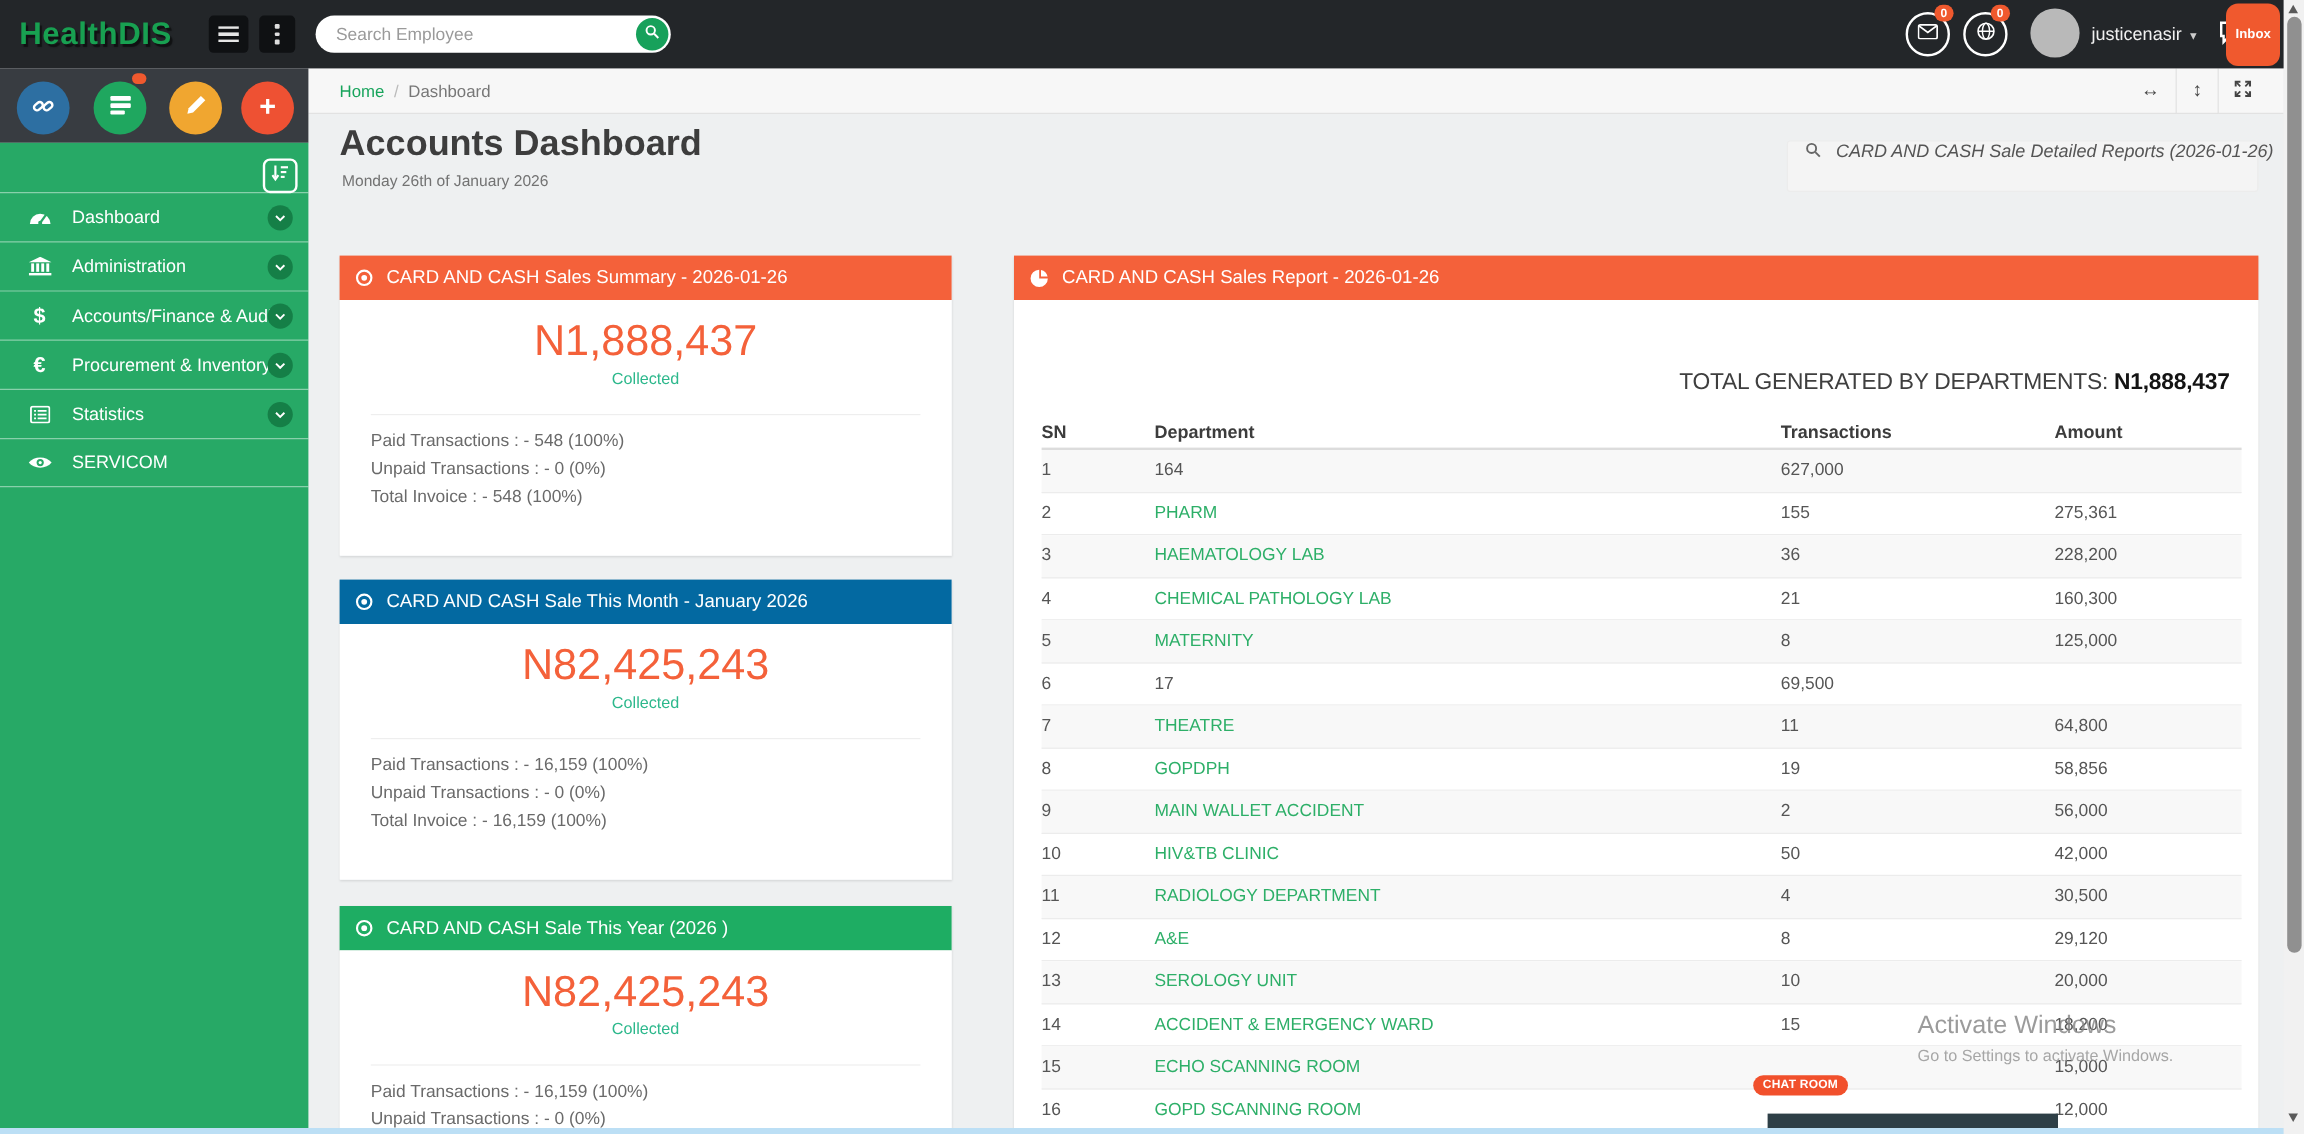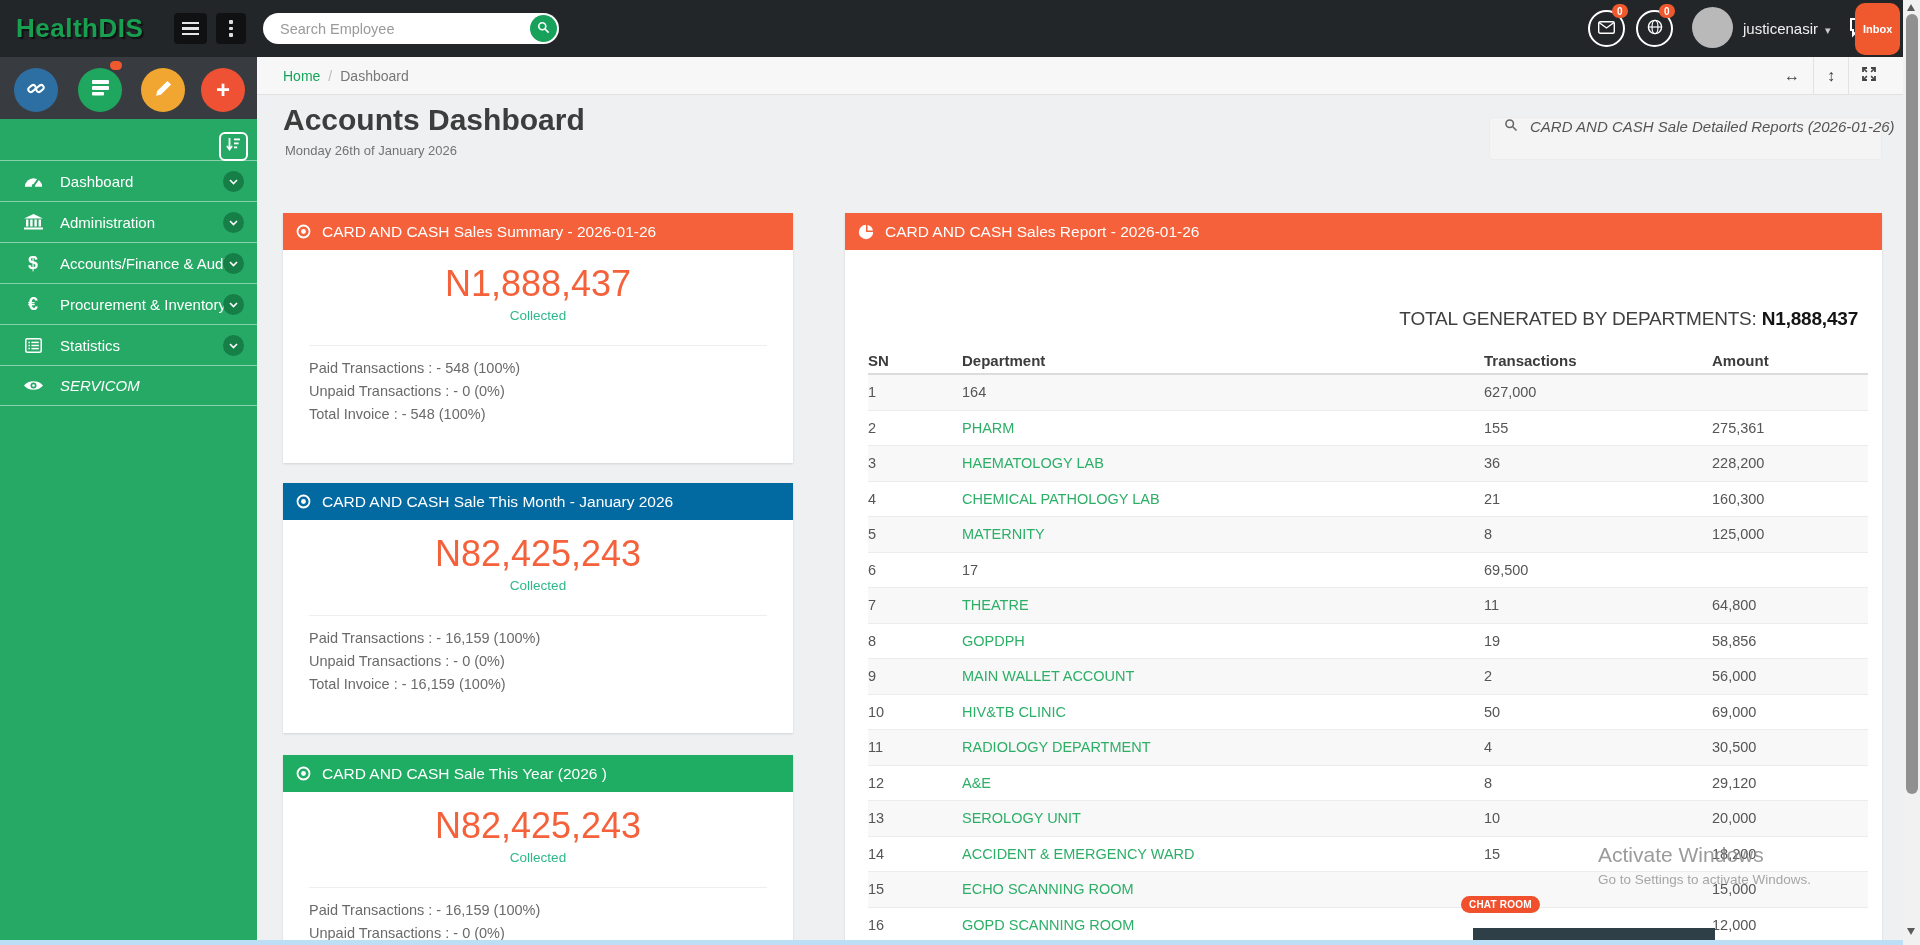--- a/index.html
+++ b/index.html
@@ -41,21 +41,21 @@
   .quick { position:absolute; top:11px; width:44px; height:44px; border-radius:50%; display:flex; align-items:center;
            justify-content:center; cursor:pointer; color:#fff; }
   .q1 { left:14px;  background:#2d6fa2; } .q2 { left:78px;  background:#1fa75f; }
   .q3 { left:141px; background:#f0a630; } .q4 { left:201px; background:#ee5133; font-size:24px; font-weight:bold; }
   .q-dot { position:absolute; left:110px; top:4px; width:12px; height:9px; border-radius:5px; background:#f0592e; }
   .sidebar { position:absolute; left:0; top:119px; width:257px; height:826px; background:#27a966; z-index:4; }
   .sort-btn { position:absolute; right:9px; top:13px; width:29px; height:29px; border:2px solid #fff; border-radius:6px;
               display:flex; align-items:center; justify-content:center; cursor:pointer; }
   .menu { position:absolute; left:0; top:41px; width:257px; }
   .menu-item { position:relative; height:41px; border-top:1px solid rgba(255,255,255,.45); display:flex; align-items:center; cursor:pointer; }
-  .menu-item:last-child { border-bottom:1px solid rgba(255,255,255,.45);font-style:italic; }
+  .menu-item:last-child { border-bottom:1px solid rgba(255,255,255,.45); }
   .mi-icon { width:34px; margin-left:16px; display:flex; justify-content:center; color:#fff; font-size:18px; font-weight:bold; }
   .mi-label { color:#fff; font-size:15px; margin-left:10px; white-space:nowrap; }
   .mi-chev { position:absolute; right:13px; top:10px; width:21px; height:21px; border-radius:50%; background:#157f47;
              display:flex; align-items:center; justify-content:center; }
 
   
   .content { position:absolute; left:257px; top:57px; width:1646px; height:888px; background:#eef0f1; }
   .bcrumb { position:absolute; left:0; top:0; width:1646px; height:38px; background:#f7f7f7; border-bottom:1px solid #e2e2e2; }
   .bc-inner { position:absolute; left:26px; top:0; height:38px; display:flex; align-items:center; font-size:14px; gap:8px; }
   .bc-home { color:#18a45c; cursor:pointer;text-align:right; } .bc-sep { color:#bbb; } .bc-cur { color:#777; }
@@ -485,30 +485,30 @@
 
   <div class="trow">
     <div class="td td-sn">8</div>
     <div class="td td-dept">GOPDPH</div>
     <div class="td td-tx">19</div>
     <div class="td td-amt">58,856</div>
   </div>
 
   <div class="trow">
     <div class="td td-sn">9</div>
-    <div class="td td-dept">MAIN WALLET ACCOUNT</div>
+    <div class="td td-dept">MAIN WALLET ACCIDENT</div>
     <div class="td td-tx">2</div>
     <div class="td td-amt">56,000</div>
   </div>
 
   <div class="trow">
     <div class="td td-sn">10</div>
     <div class="td td-dept">HIV&amp;TB CLINIC</div>
     <div class="td td-tx">50</div>
-    <div class="td td-amt">69,000</div>
+    <div class="td td-amt">42,000</div>
   </div>
 
   <div class="trow">
     <div class="td td-sn">11</div>
     <div class="td td-dept">RADIOLOGY DEPARTMENT</div>
     <div class="td td-tx">4</div>
     <div class="td td-amt">30,500</div>
   </div>
 
   <div class="trow">

